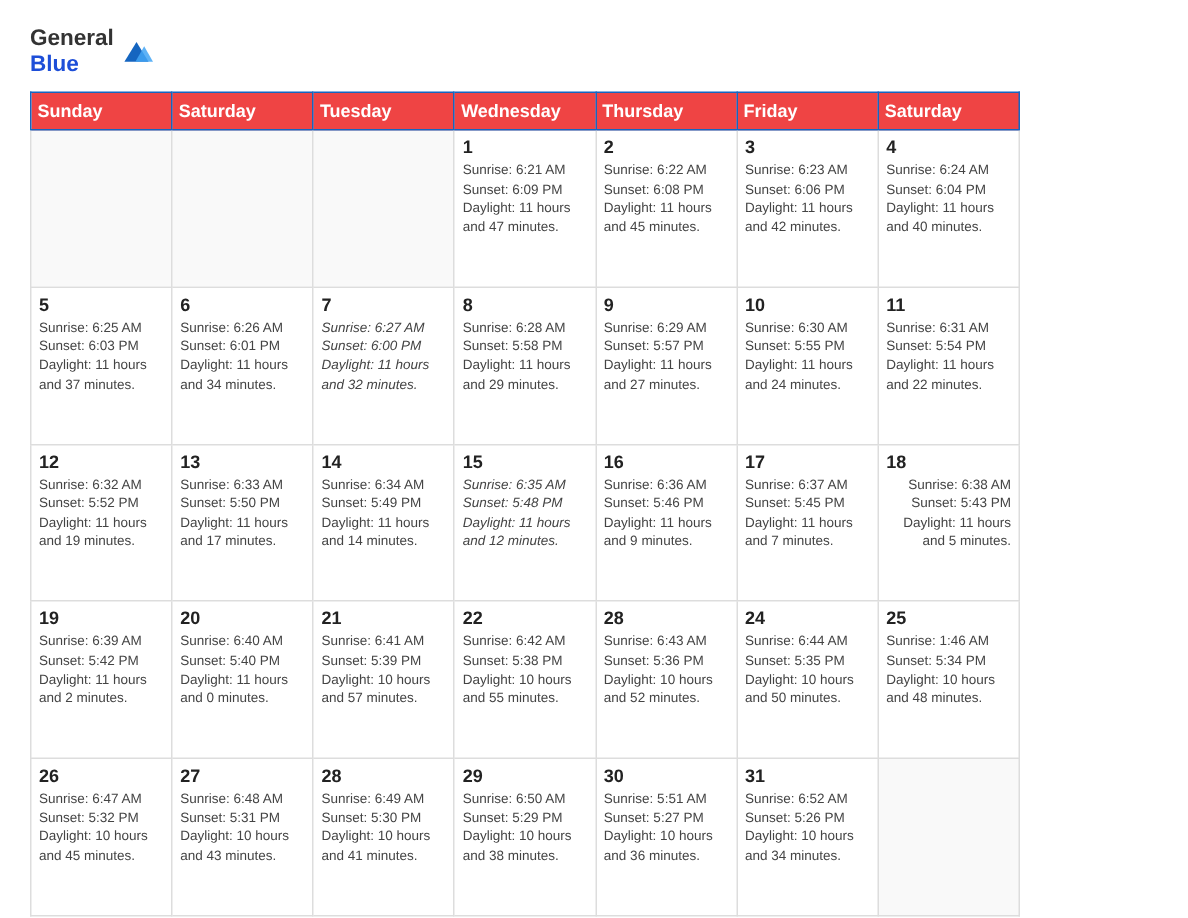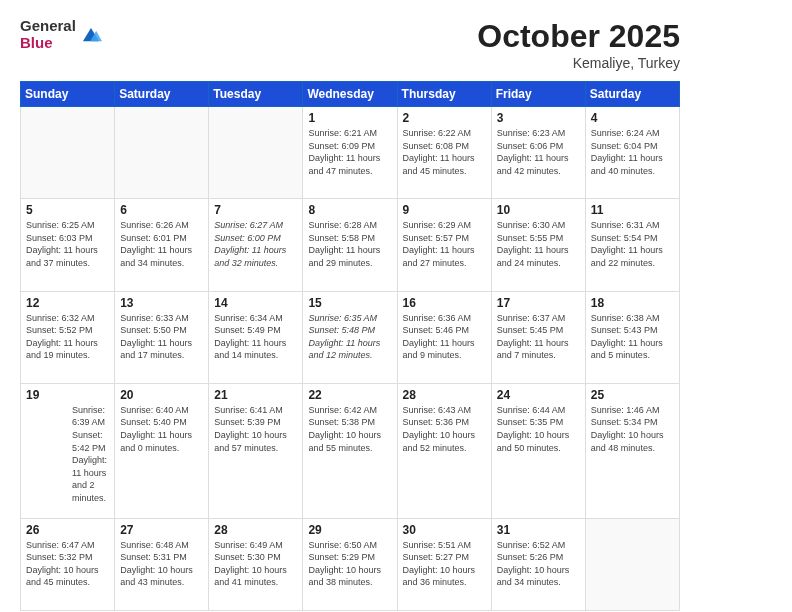--- a/index.html
+++ b/index.html
@@ -28,21 +28,21 @@
       align-items: center;
     }
     .logo-text {
       display: flex;
       flex-direction: column;
       font-size: 15px;
       font-weight: bold;
       line-height: 1.1;
     }
     .logo-text .general { color: #333; }
-    .logo-text .blue { color: #be185d; }
+    .logo-text .blue { color: #1d4ed8; }
     .logo-icon {
       width: 22px;
       height: 22px;
       margin-left: 4px;
       margin-top: 2px;
     }
     .title-block {
       text-align: right;
     }
     .title-block h1 {
@@ -56,21 +56,21 @@
       color: #444;
     }
     .calendar {
       flex: 1;
       border: 1px solid #ccc;
       border-collapse: collapse;
       width: 100%;
       table-layout: fixed;
     }
     .calendar th {
-      background: #1d4ed8;
+      background: #ef4444;
       color: #fff;
       font-size: 12px;
       font-weight: bold;
       padding: 5px 4px;
       text-align: left;
       border: 1px solid #1565c0;
     }
     .calendar td {
       vertical-align: top;
       padding: 4px 5px;
@@ -106,24 +106,20 @@
   <div class="header">
     <div class="logo">
       <div class="logo-text">
         <span class="general">General</span>
         <span class="blue">Blue</span>
       </div>
       <svg class="logo-icon" viewBox="0 0 30 30">
         <polygon points="4,22 15,4 26,22" fill="#1565c0"></polygon>
         <polygon points="14,22 22,8 30,22" fill="#42a5f5" opacity="0.85"></polygon>
       </svg>
-    </div>
-    <div class="title-block">
-      <h1>October 2025</h1>
-      <h2>Kemaliye, Turkey</h2>
     </div>
   </div>
 
   <table class="calendar">
     <thead>
       <tr>
         <th><span>Sunday</span></th>
         <th><span>Saturday</span></th>
         <th><span>Tuesday</span></th>
         <th><span>Wednesday</span></th>
@@ -255,30 +251,30 @@
           </td>
           <td>
             <span class="day-num">17</span>
             <div class="day-info" style="white-space: pre-line;">Sunrise: 6:37 AM
 Sunset: 5:45 PM
 Daylight: 11 hours
 and 7 minutes.</div>
           </td>
           <td>
             <span class="day-num">18</span>
-            <div class="day-info" style="white-space: pre-line;">Sunrise: 6:38 AM
+            <div class="day-info" style="white-space: pre-line; text-align: right;">Sunrise: 6:38 AM
 Sunset: 5:43 PM
 Daylight: 11 hours
 and 5 minutes.</div>
           </td>
         </tr>
         <tr class="week-row">
           <td>
             <span class="day-num">19</span>
-            <div class="day-info" style="white-space: pre-line; margin-left: 46px;">Sunrise: 6:39 AM
+            <div class="day-info" style="white-space: pre-line;">Sunrise: 6:39 AM
 Sunset: 5:42 PM
 Daylight: 11 hours
 and 2 minutes.</div>
           </td>
           <td>
             <span class="day-num">20</span>
             <div class="day-info" style="white-space: pre-line;">Sunrise: 6:40 AM
 Sunset: 5:40 PM
 Daylight: 11 hours
 and 0 minutes.</div>

